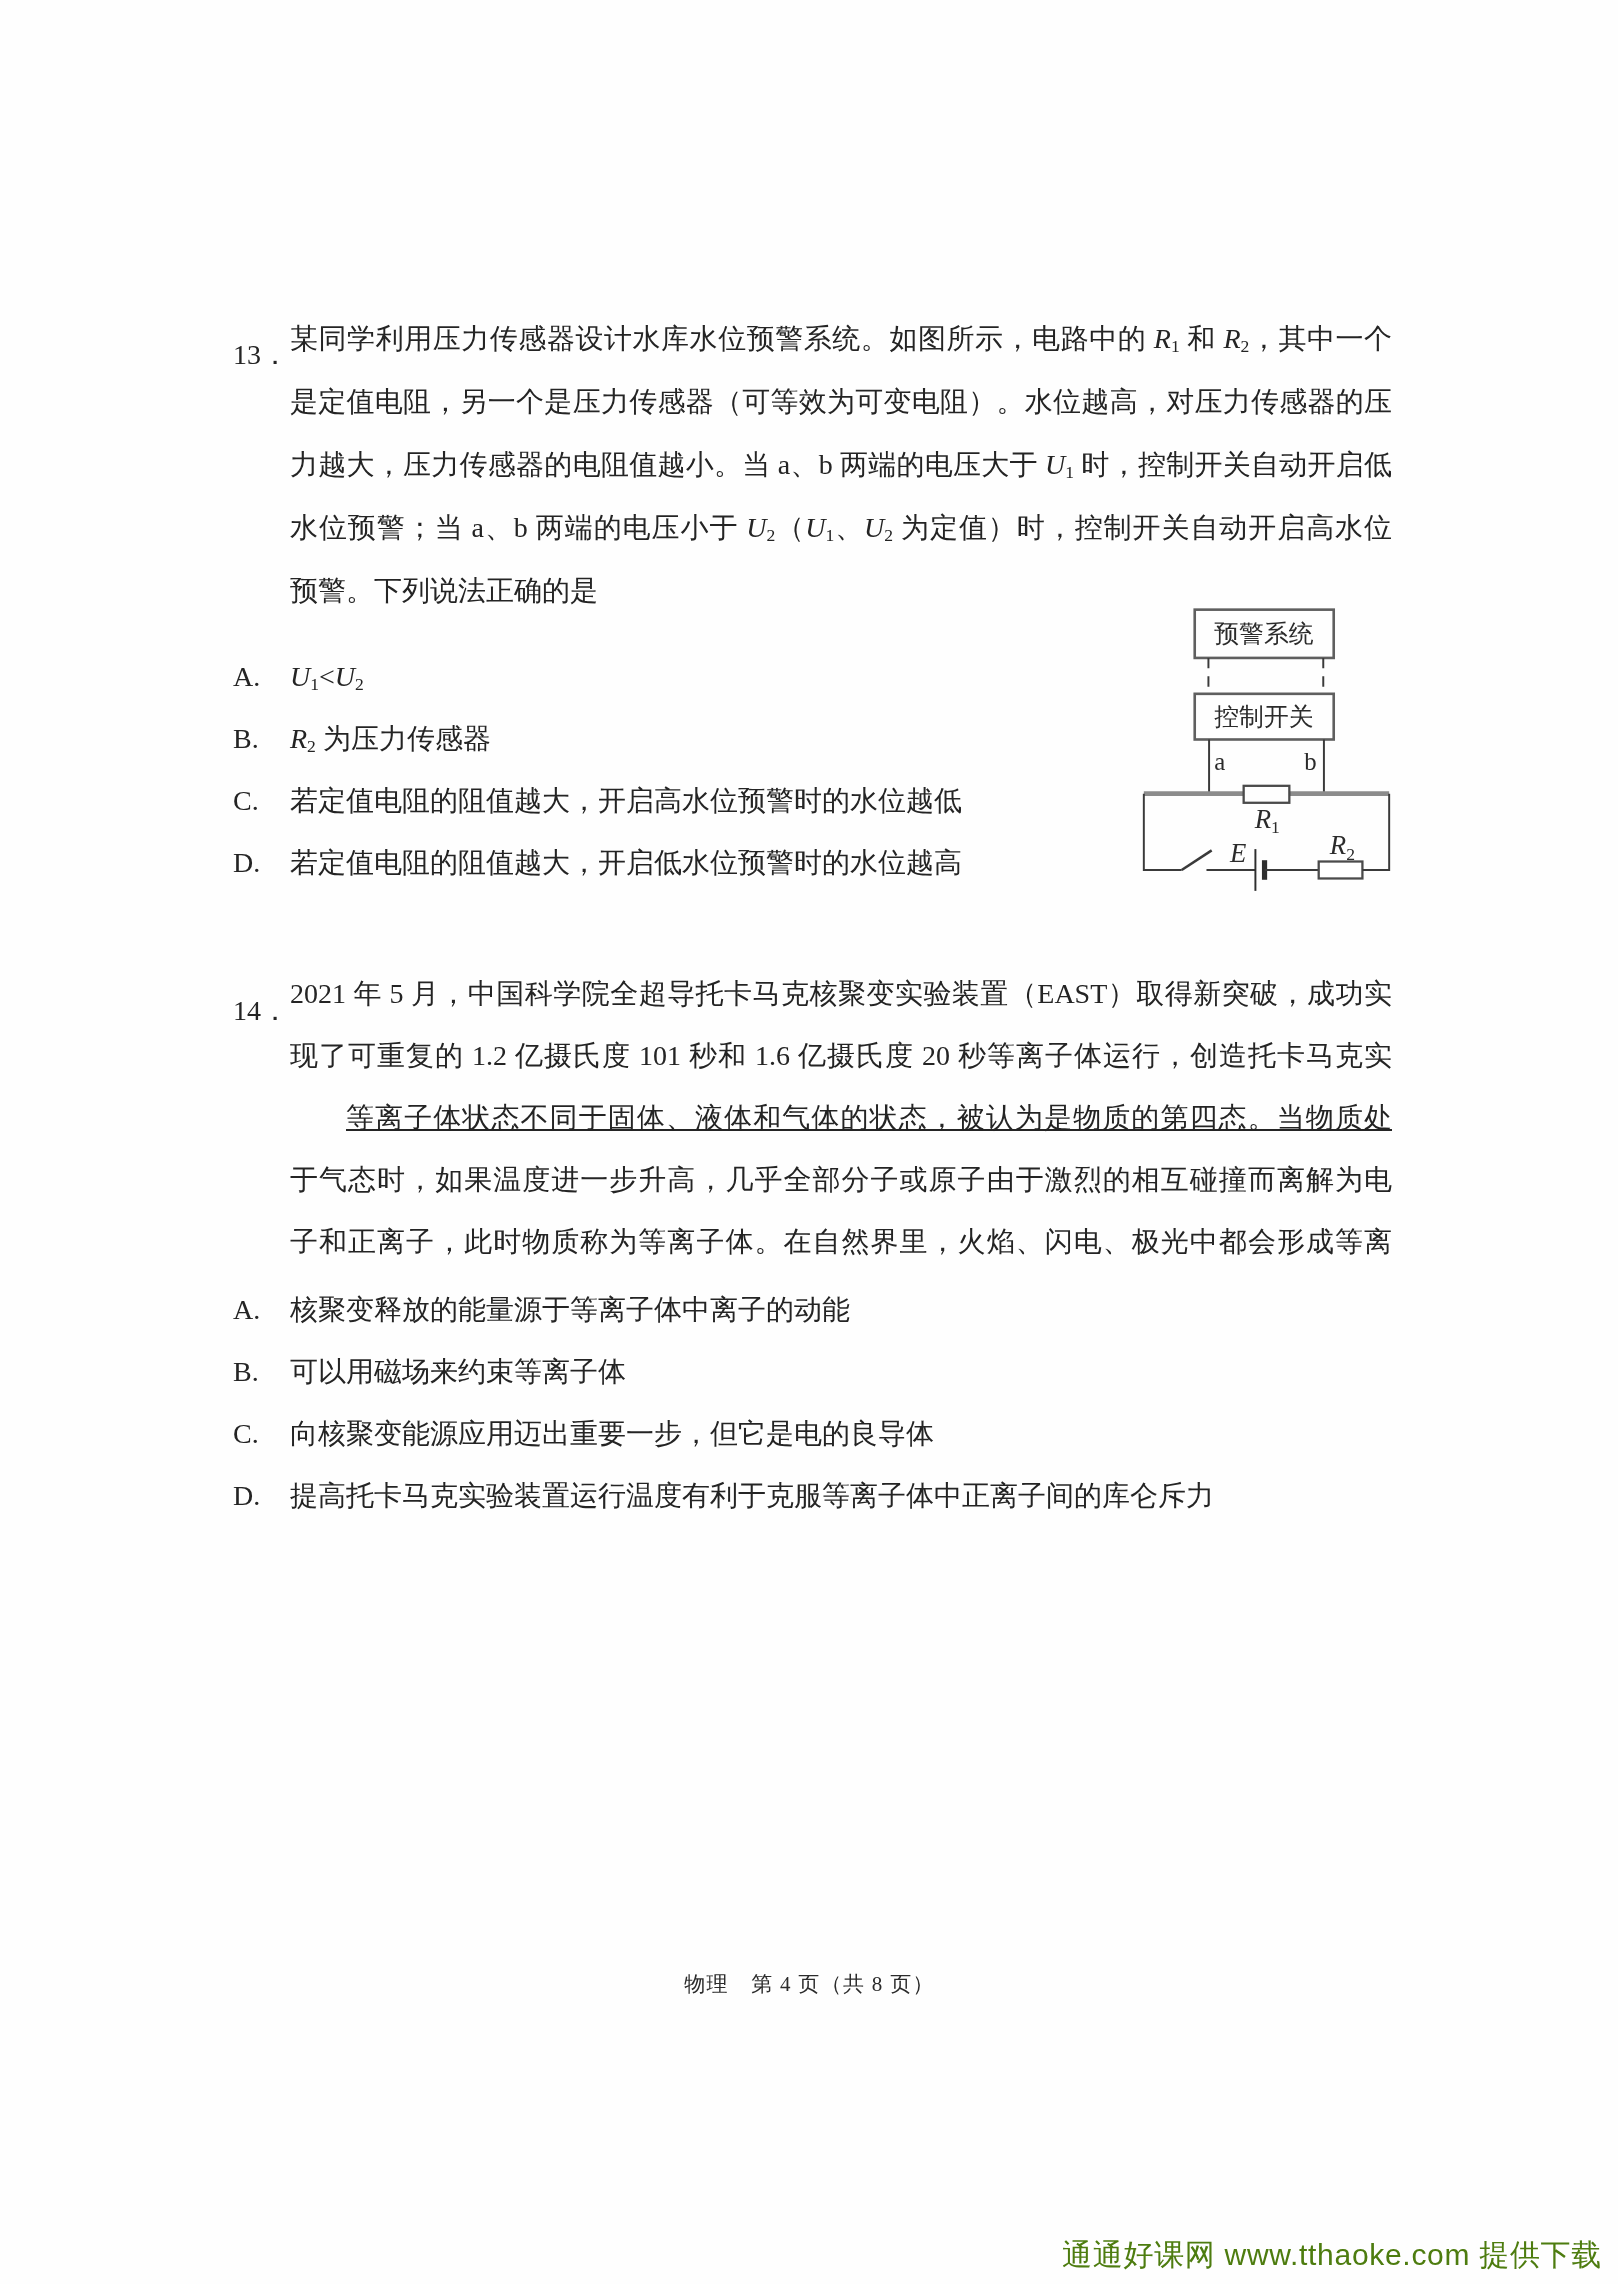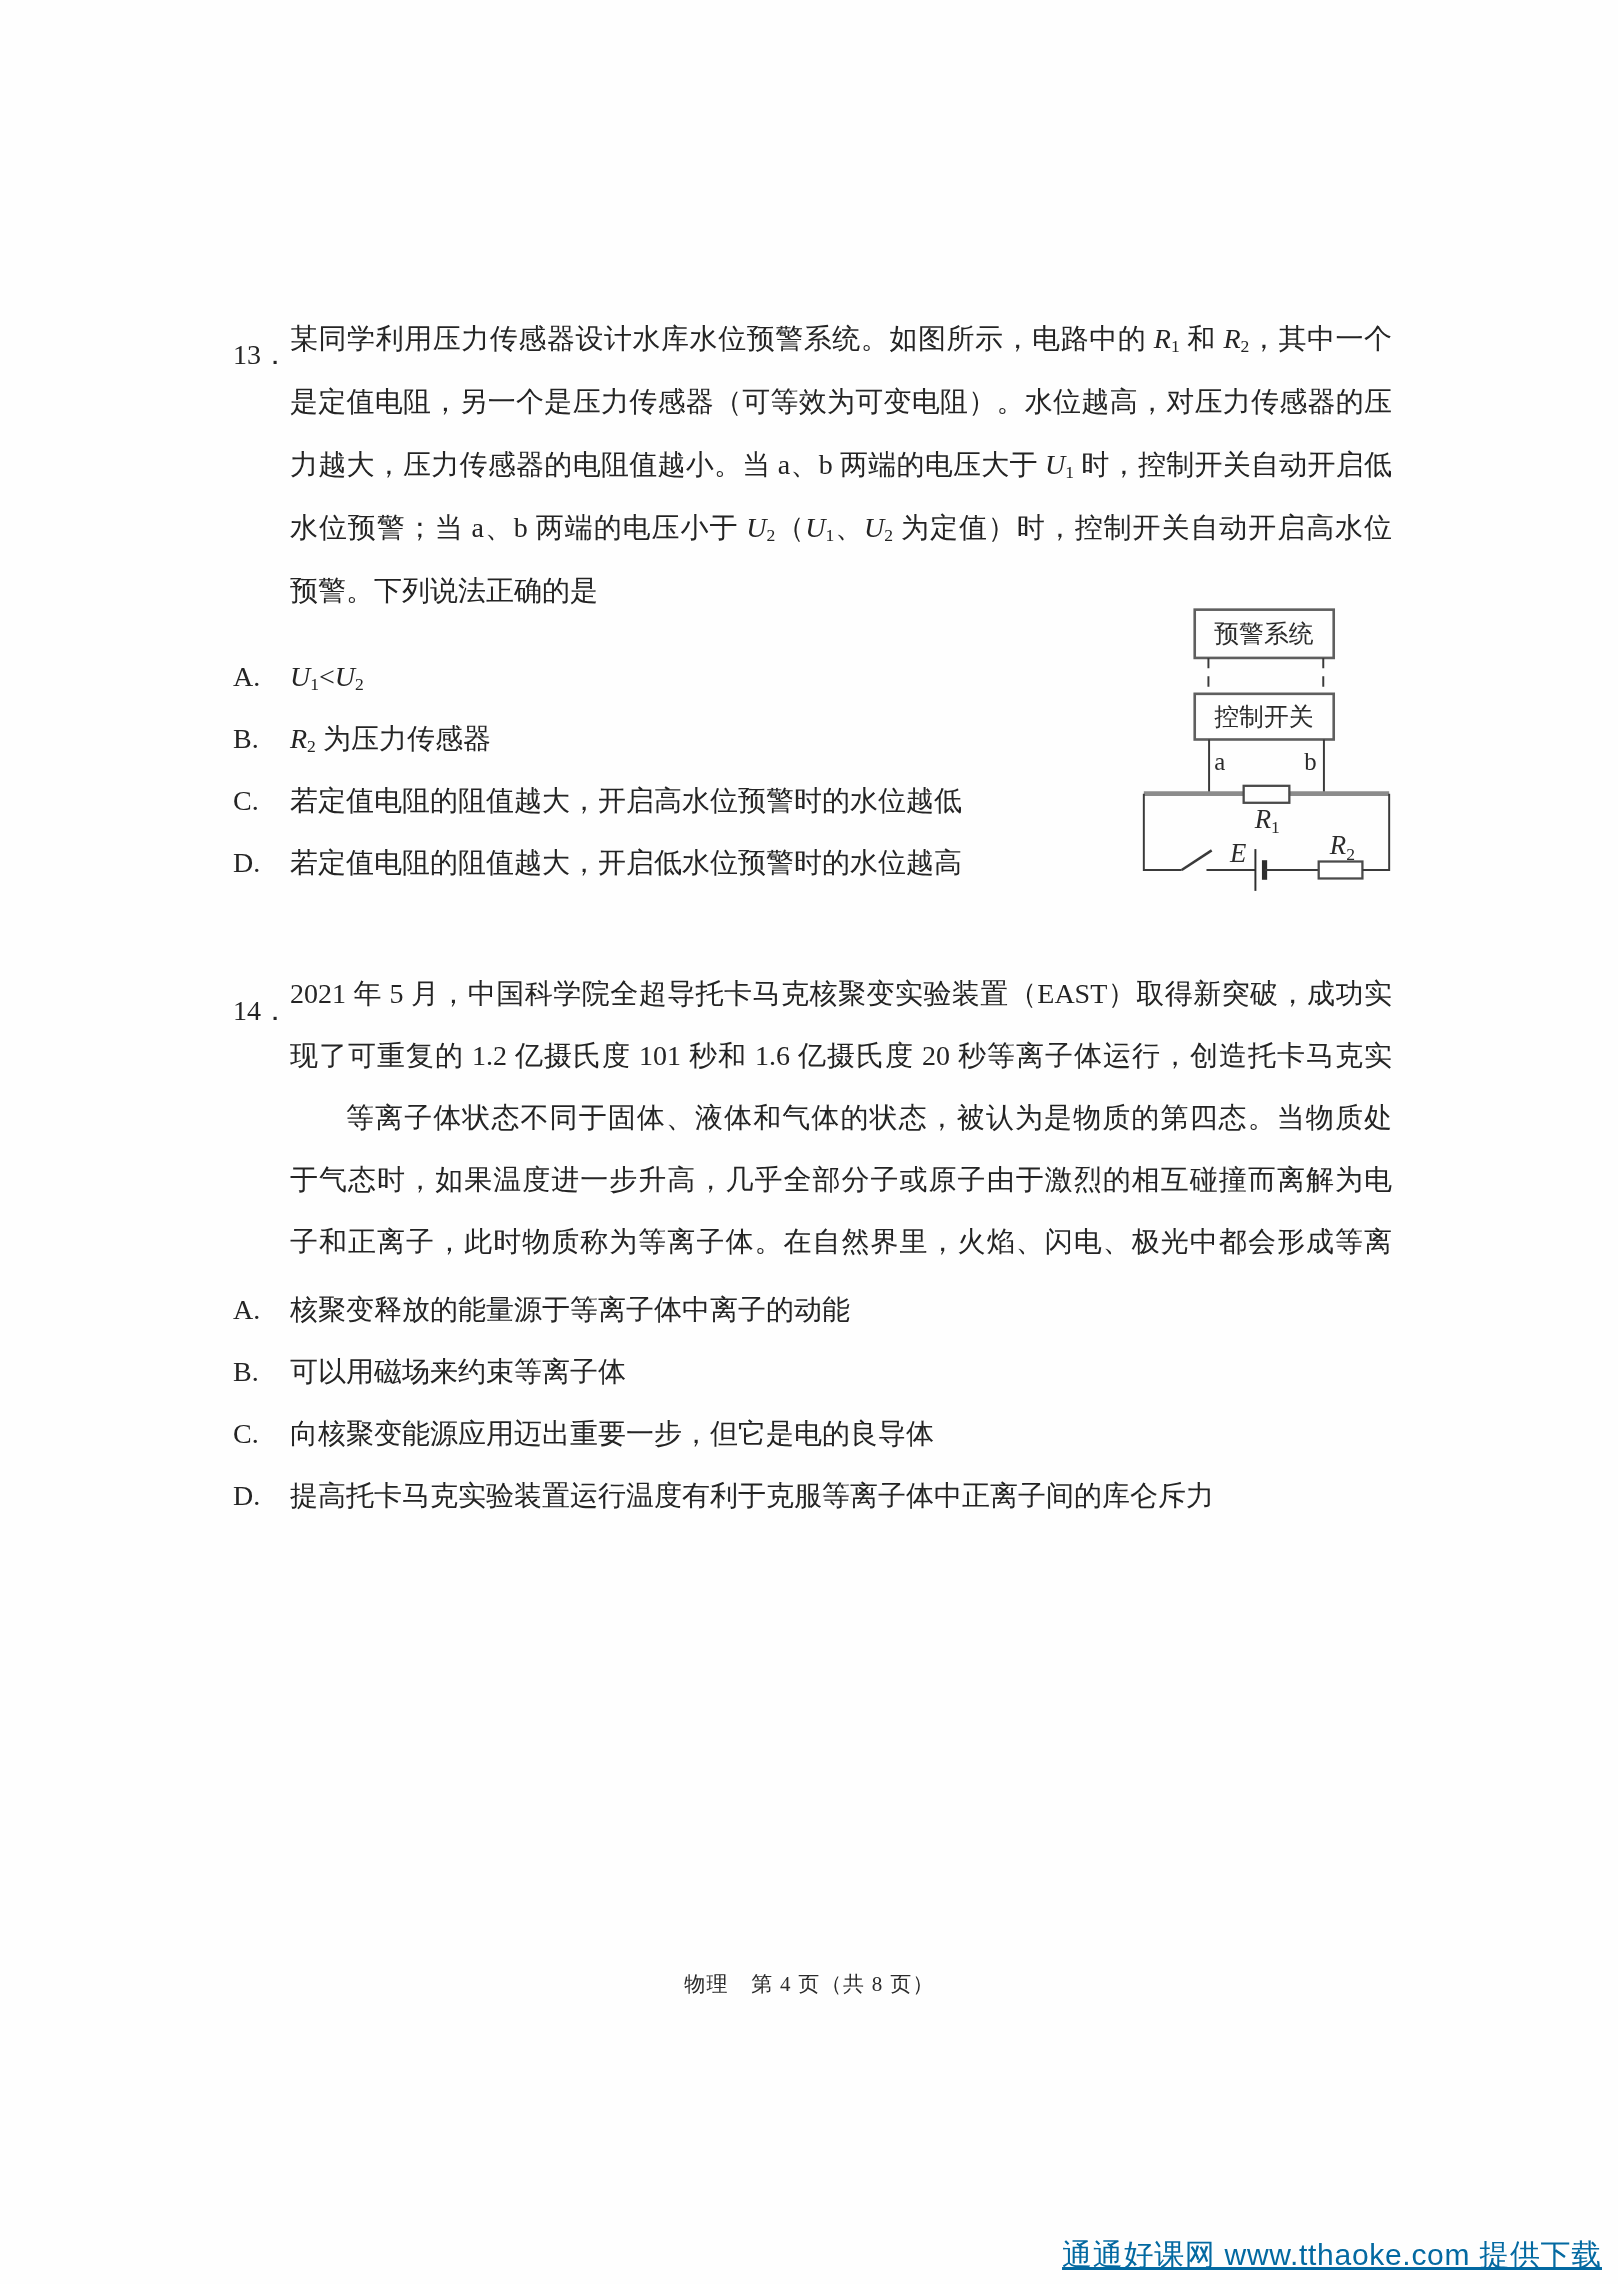--- a/index.html
+++ b/index.html
@@ -7,21 +7,21 @@
     position:relative; width:1619px; height:2284px;
     background:#fefefe; color:#242424; overflow:hidden;
     font-family:"Liberation Serif", serif;
   }
   .content{ position:absolute; left:233px; top:307px; width:1159px; }
   .para{ position:relative; padding-left:57px; }
   .line{ font-size:28px; line-height:63px; height:63px; white-space:normal; }
   .opts .line{ line-height:62px; height:62px; }
   .q14 .line{ line-height:62px; height:62px; }
   .just{ text-align:justify; text-align-last:justify; }
-  .indent{ text-indent:56px; }
+  .indent{ text-indent:56px;text-decoration:underline; }
   .qnum{ position:absolute; left:0; top:16px; font-size:28px; line-height:63px; }
   .opts{ margin-top:23.5px; }
   .q14{ margin-top:69px; }
   .q14 .opts{ margin-top:6.5px; }
   .opt-label{ display:inline-block; width:57px; }
   .vr{ font-family:"Liberation Serif", serif; font-style:italic; }
   sub.vs{ font-size:17.6px; font-style:normal; vertical-align:-0.22em; line-height:0; }
   .emph{ position:relative; }
   .emph::after{
     content:""; position:absolute; left:2.6px; right:2.6px; bottom:-10.4px; height:5.9px;
@@ -36,21 +36,21 @@
   .varlabel{ font-size:41px; font-style:italic; }
   .varsub{ font-size:27px; font-style:normal; }
   .footer{
     position:absolute; top:1969px; left:0; width:100%;
     text-align:center; font-size:21px; line-height:30px; color:#2b2b2b;
     letter-spacing:1.3px;
   }
   .watermark{
     position:absolute; right:17px; top:2235px;
     font-family:"Liberation Sans", sans-serif;
-    font-size:30px; color:#0369a1; letter-spacing:0.7px;text-decoration:underline;
+    font-size:30px; color:#4d7c0f; letter-spacing:0.7px;
   }
 </style>
 </head>
 <body>
 
 <div class="page">
 
   <div class="content">
 
     <div class="para" id="q13-para">

